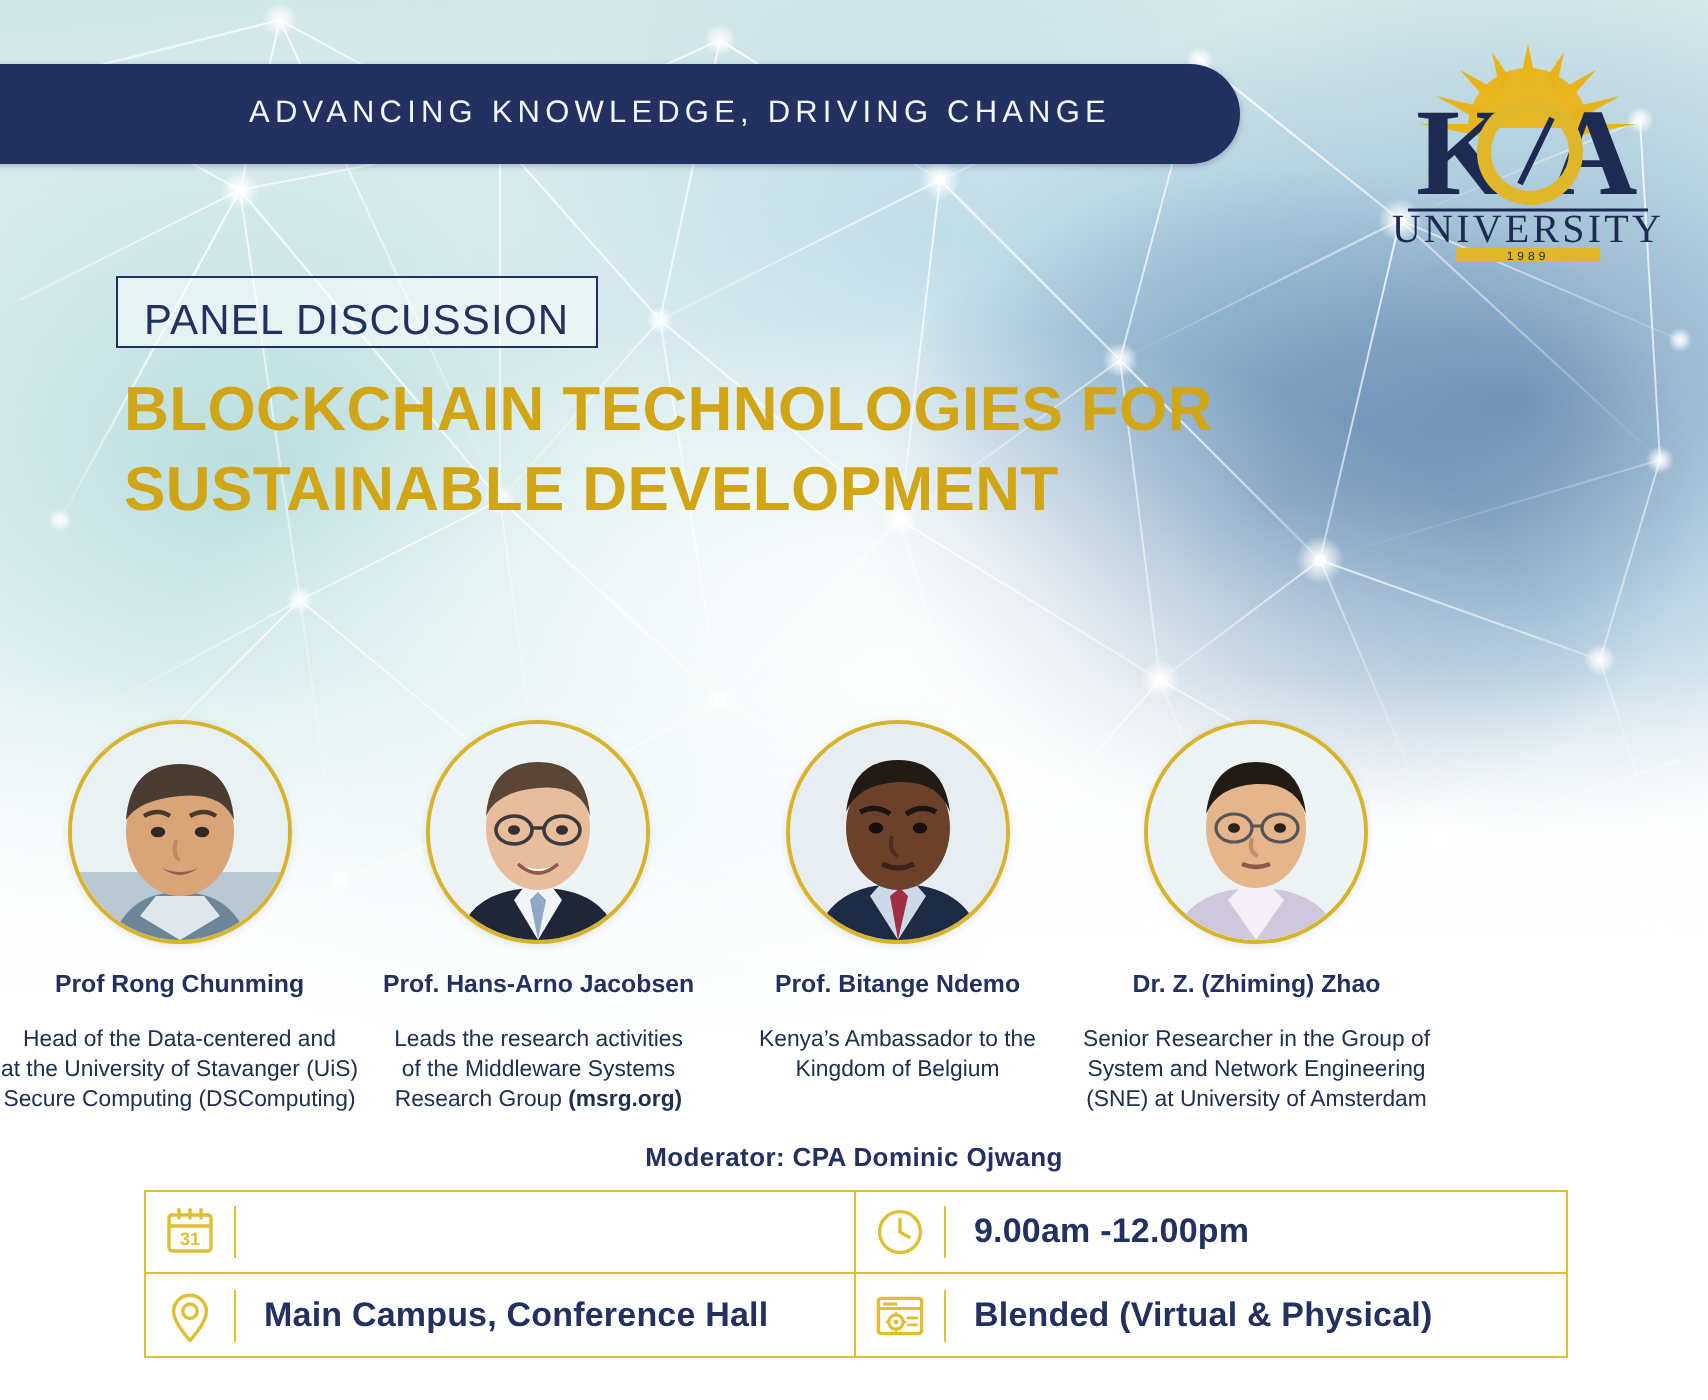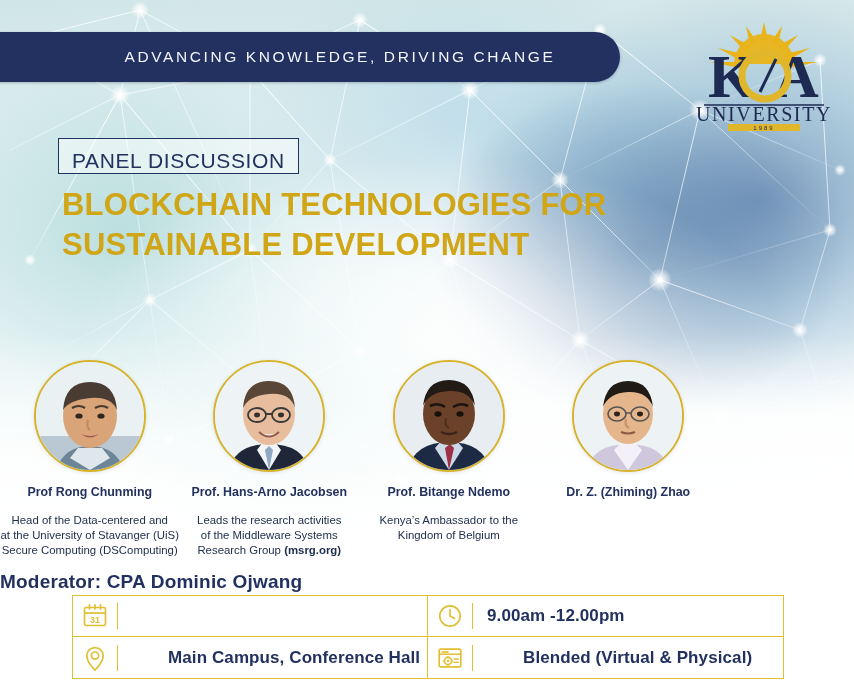--- a/index.html
+++ b/index.html
@@ -53,31 +53,31 @@
   .sp{width:213.5px;display:flex;flex-direction:column;align-items:center;}
   .ph-wrap{width:108px;height:108px;border-radius:50%;border:2.4px solid #d9b32a;
     overflow:hidden;background:#dfe8ee;position:relative;box-shadow:0 1px 4px rgba(0,0,0,.10);}
   .ph{position:absolute;inset:0;}
   .sp-name{margin-top:13px;color:#22315f;font-size:12.4px;font-weight:bold;
     text-align:center;line-height:1.25;white-space:nowrap;}
   .sp-desc{margin-top:12px;color:#20304f;font-size:11.4px;text-align:center;line-height:1.34;}
   .sp-desc b{font-weight:bold;}
 
   
-  .moderator{position:absolute;left:0;top:571px;width:854px;text-align:left;
-    color:#22315f;font-size:19px;font-weight:bold;letter-spacing:.2px;}
+  .moderator{position:absolute;left:0;top:571px;width:854px;text-align:center;
+    color:#22315f;font-size:13px;font-weight:bold;letter-spacing:.2px;}
 
   
   .details{position:absolute;left:72px;top:595px;width:710px;height:82px;
     display:grid;grid-template-columns:1fr 1fr;grid-template-rows:1fr 1fr;
     border:1.5px solid #e0bf33;background:#ffffff;}
   .cell{display:flex;align-items:center;border-right:1.5px solid #e0bf33;
     border-bottom:1.5px solid #e0bf33;}
   .cell:nth-child(2),.cell:nth-child(4){border-right:none;}
-  .cell:nth-child(3),.cell:nth-child(4){border-bottom:none;gap:36px;}
+  .cell:nth-child(3),.cell:nth-child(4){border-bottom:none;}
   .cell-icon{width:44px;display:flex;align-items:center;justify-content:center;
     border-right:1.5px solid #e0bf33;flex:none;}
   .cell-text{flex:1;display:flex;align-items:center;padding-left:14px;
     color:#22315f;font-size:17px;font-weight:bold;letter-spacing:.1px;white-space:nowrap;}
 </style>
 </head>
 <body>
 
 <div id="poster">
 
@@ -298,20 +298,25 @@
             <ellipse cx="66" cy="52" rx="9" ry="7"></ellipse>
             <line x1="52" y1="51" x2="57" y2="51"></line>
           </g>
           <ellipse cx="43" cy="52" rx="3" ry="2.4" fill="#2b231c"></ellipse>
           <ellipse cx="66" cy="52" rx="3" ry="2.4" fill="#2b231c"></ellipse>
           <path d="M47 70 q7 3 14 0" stroke="#8d5a46" stroke-width="2.2" fill="none"></path>
           <path d="M52 57 q-2 7 3 9" stroke="#c28f67" stroke-width="2" fill="none"></path>
         </svg>
       </div>
       <div class="sp-name">Dr. Z. (Zhiming) Zhao</div>
+      <div class="sp-desc">
+        <div>Senior Researcher in the Group of</div>
+        <div>System and Network Engineering</div>
+        <div>(SNE) at University of Amsterdam</div>
+      </div>
     </div>
   </div>
 
   <div class="moderator">
     <span>Moderator: CPA Dominic Ojwang</span>
   </div>
 
   <div class="details">
 
     <div class="cell">

